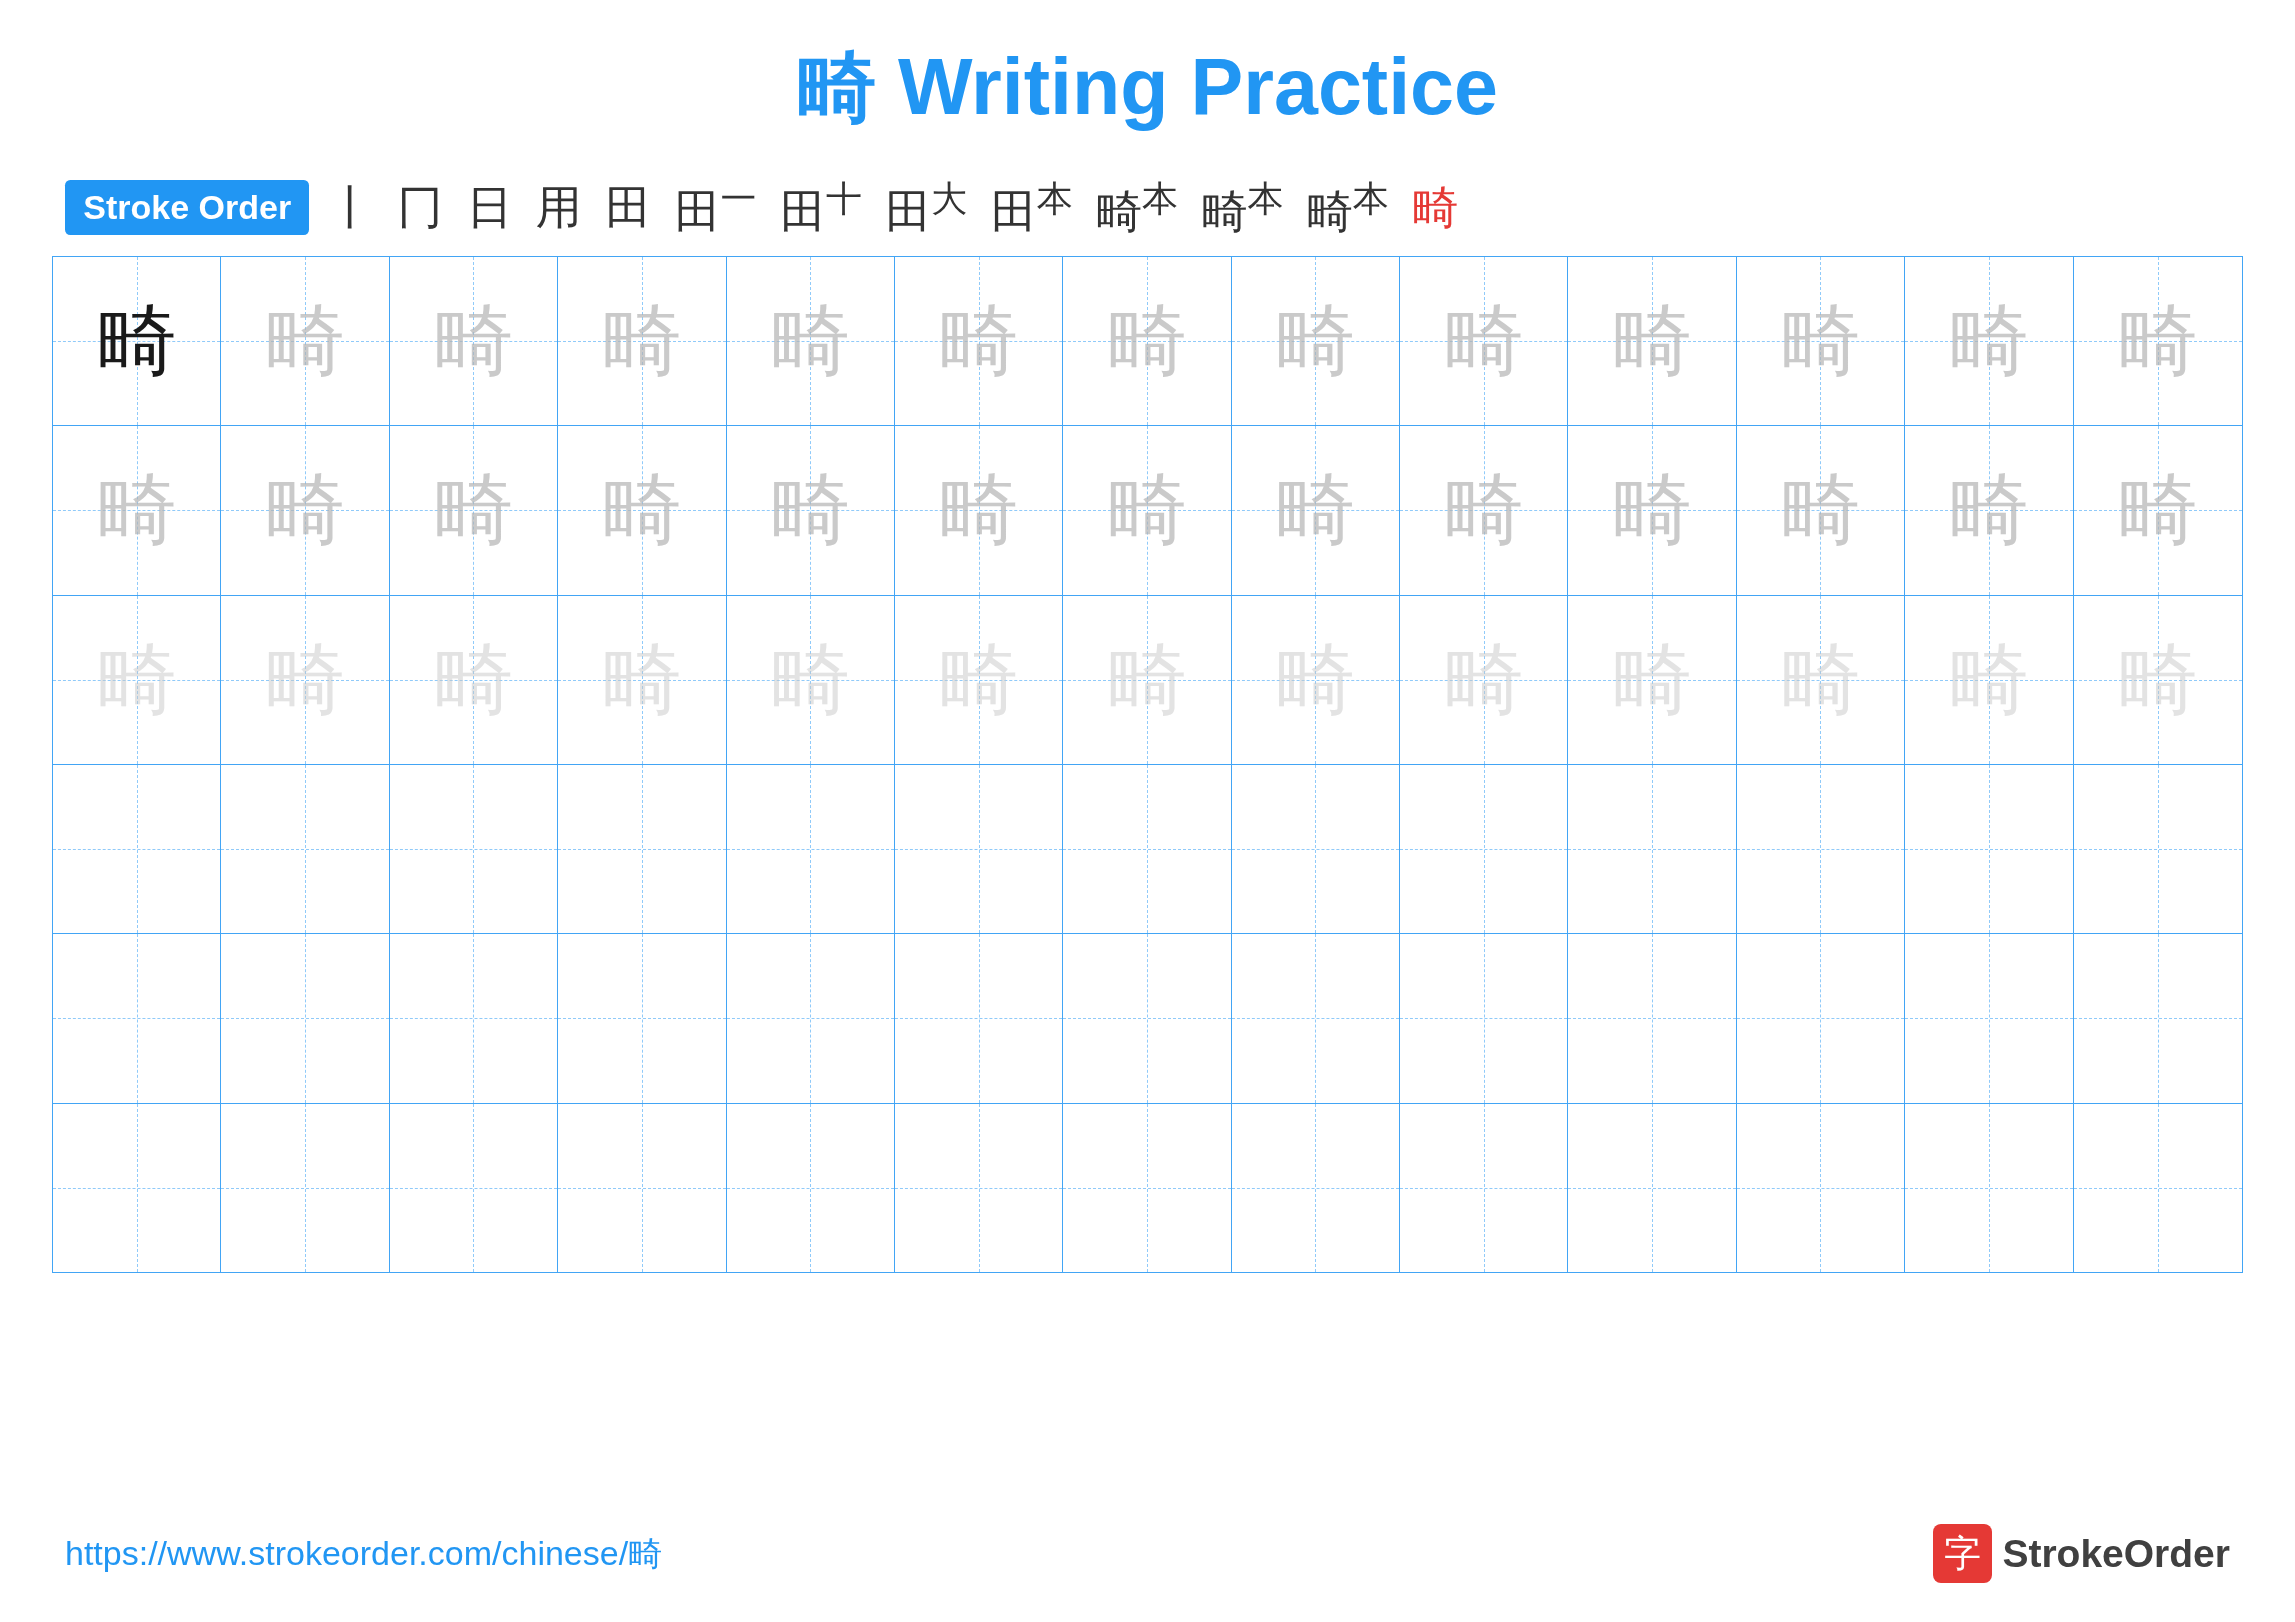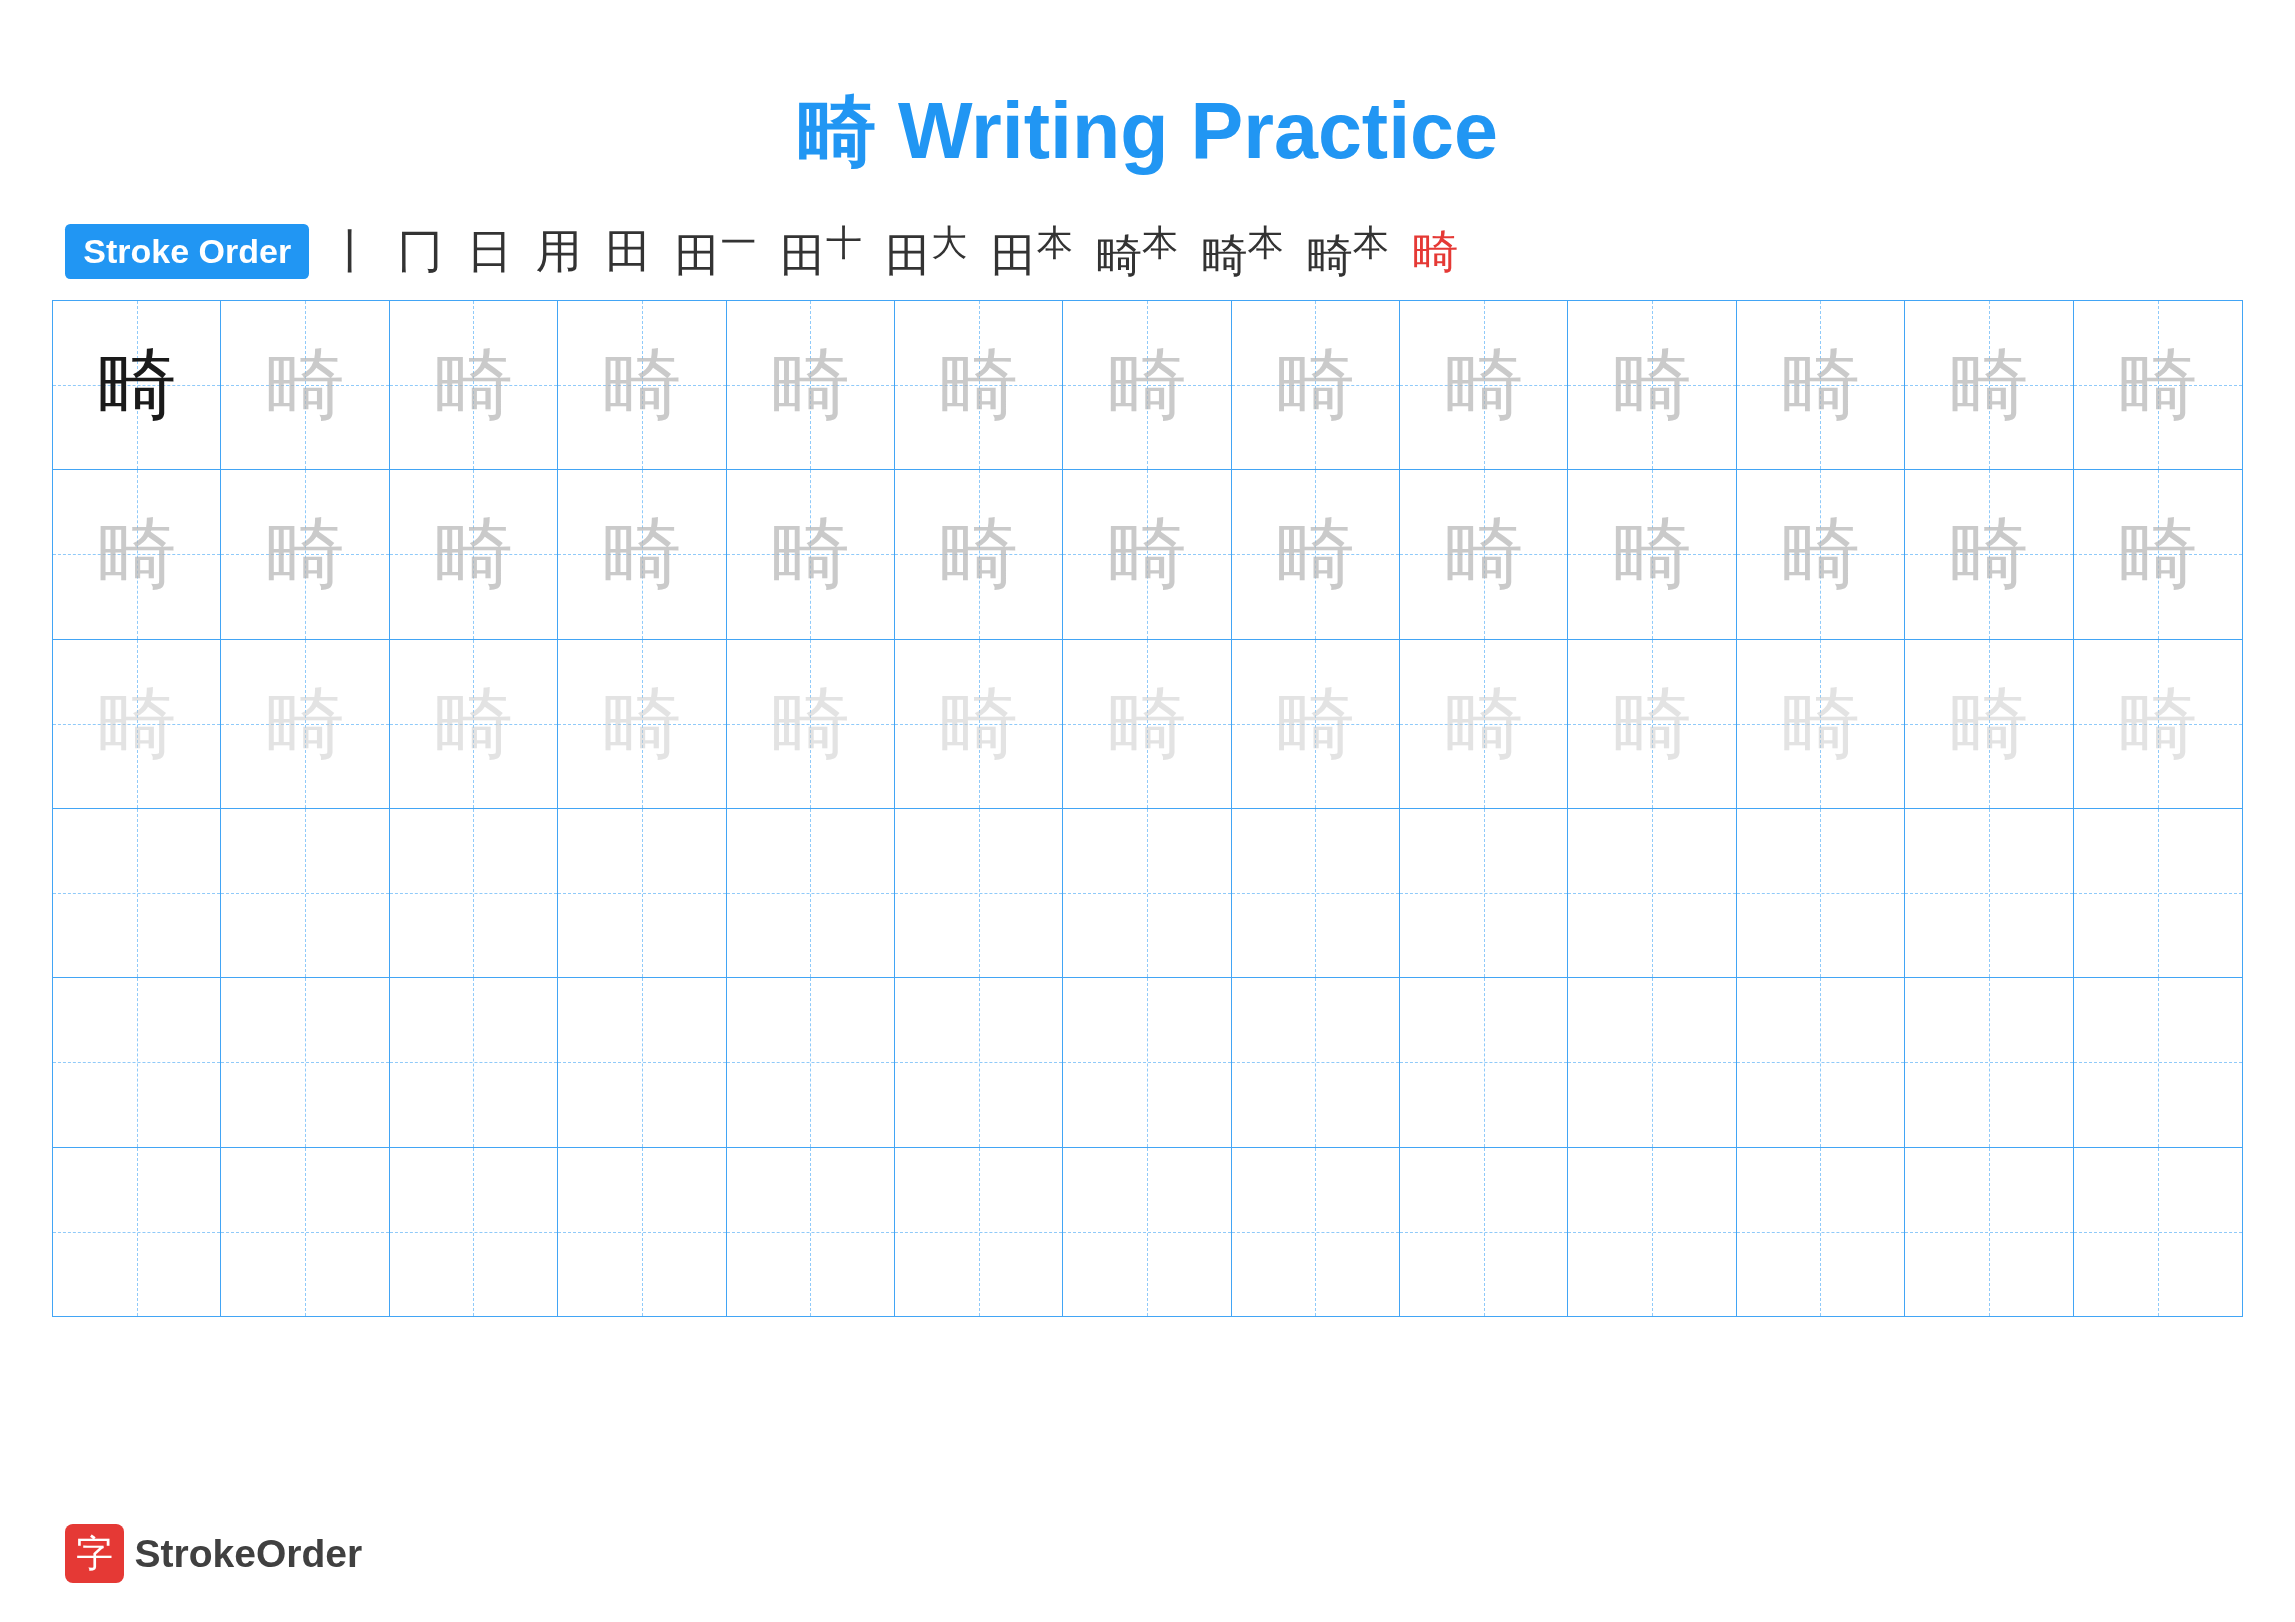--- a/index.html
+++ b/index.html
@@ -8,21 +8,21 @@
       font-family: sans-serif;
       width: 2295px;
       height: 1622px;
       position: relative;
       overflow: hidden;
     }
 
     
     .title {
       text-align: center;
-      padding-top: 79px;
+      padding-top: 35px;
       padding-bottom: 39px;
       font-size: 79px;
       font-weight: bold;
       color: #2196F3;
     }
 
     
     .stroke-order-row {
       display: flex;
       align-items: center;
@@ -366,20 +366,21 @@
     <div class="grid-cell"></div>
     <div class="grid-cell"></div>
     <div class="grid-cell"></div>
     <div class="grid-cell"></div>
     <div class="grid-cell"></div>
   </div>
 
 </div>
 
 <div class="footer">
+  <a class="footer-url" href="#">https://www.strokeorder.com/chinese/畸</a>
   <div class="footer-logo">
     <div class="logo-icon">
       <span>字</span>
     </div>
     <span class="logo-text">StrokeOrder</span>
   </div>
 </div>
 
 
 </body></html>

